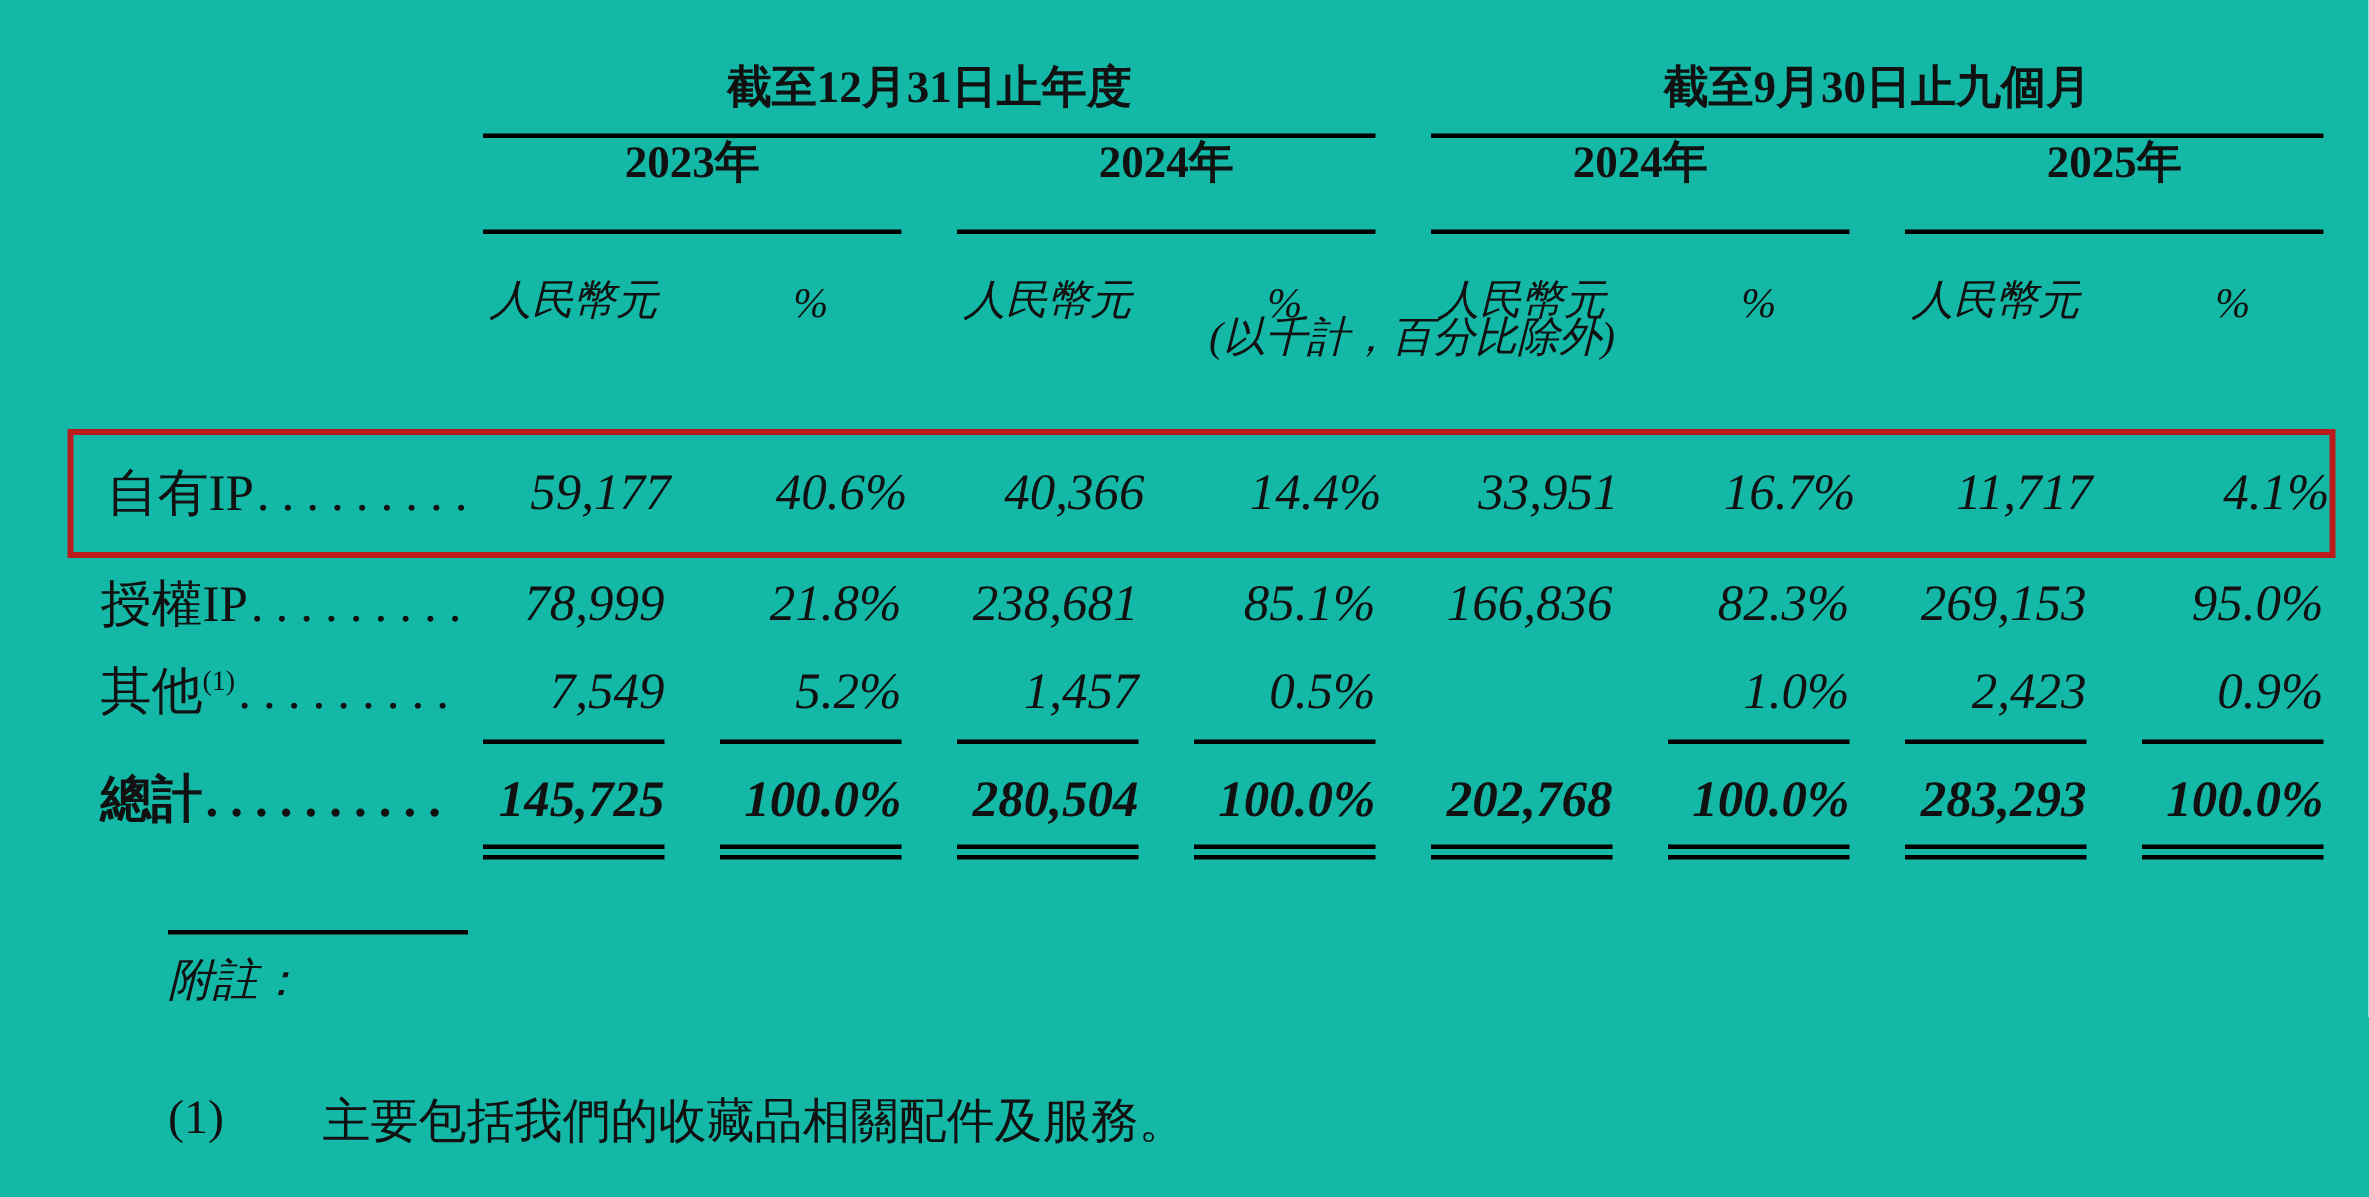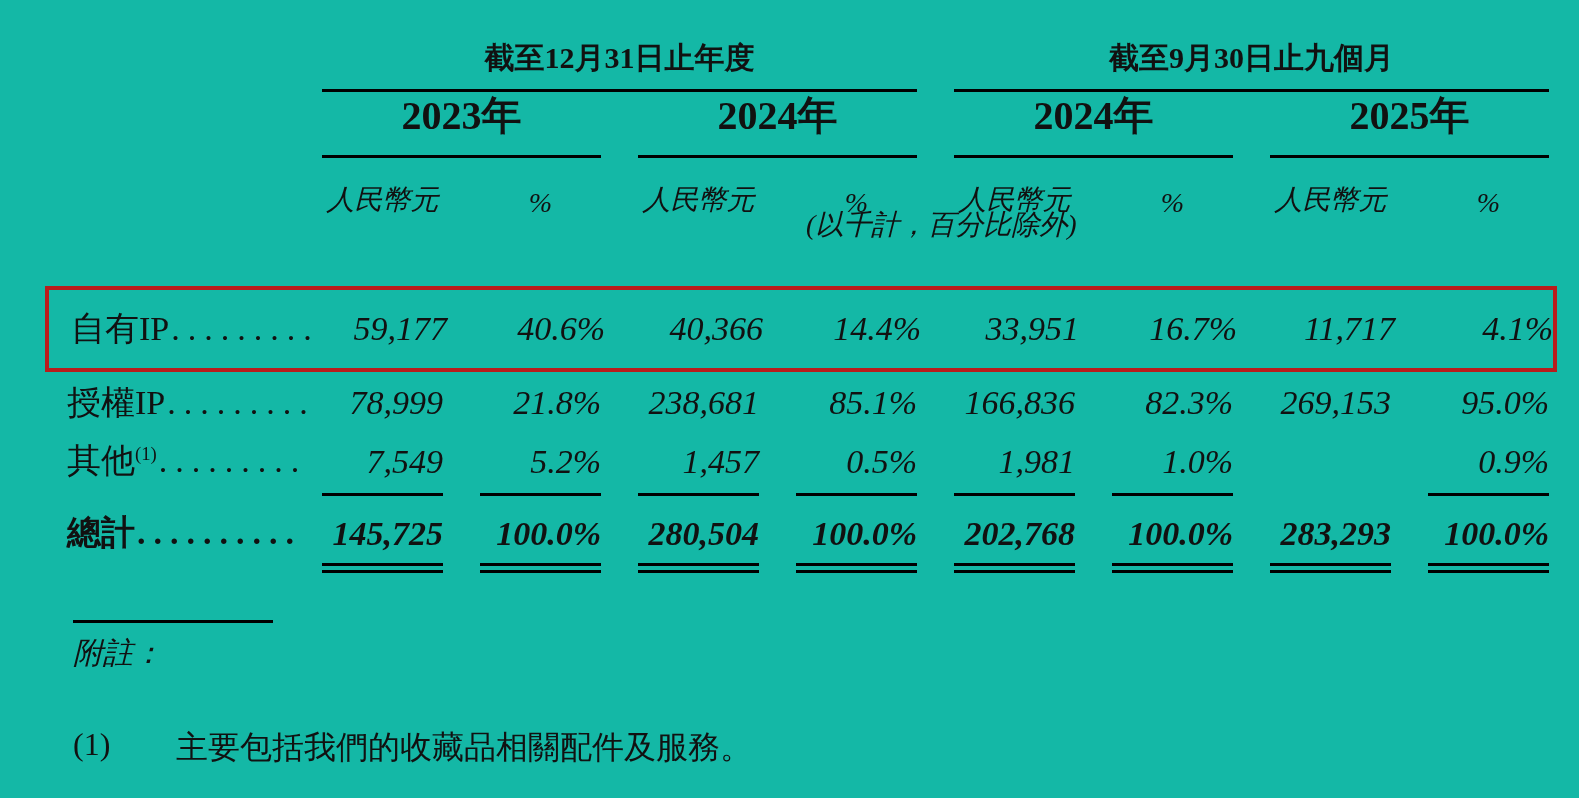--- a/index.html
+++ b/index.html
@@ -29,23 +29,23 @@
     font-weight:bold; font-size:30px;
     border-bottom:3px solid #000;
     padding-bottom:10px; white-space:nowrap;
   }
   .spanner.left  { grid-column:2 / 6; }
   .spanner.right { grid-column:6 / 10; }
 
   .year-row { height:58px; }
   .year {
     align-self:end; text-align:center;
-    font-weight:bold; font-size:40px;
+    font-weight:bold; font-size:30px;
     border-bottom:3px solid #000;
-    padding-bottom:12px; white-space:nowrap;
+    padding-bottom:24px; white-space:nowrap;
   }
   .year.y1 { grid-column:2 / 4; }
   .year.y2 { grid-column:4 / 6; }
   .year.y3 { grid-column:6 / 8; }
   .year.y4 { grid-column:8 / 10; }
 
   .sub-row { height:52px; }
   .sub-row .cell {
     align-self:end; font-style:italic; font-size:28px;
     padding-bottom:4px; white-space:nowrap;
@@ -82,21 +82,21 @@
   .row-total .cell { padding-bottom:10px; }
   .row-total .num {
     border-bottom:3px solid #000; position:relative;
   }
   .row-total .num::after {
     content:""; position:absolute; left:0; right:0;
     bottom:-10px; height:3px; background:#000;
   }
 
   
-  .footnotes { margin-left:28px; margin-top:54px; }
+  .footnotes { margin-left:67px; margin-top:54px; }
   .fn-rule { width:200px; border-top:3px solid #000; }
   .fn-heading { font-style:italic; font-size:30px; margin-top:10px; }
   .fn-item { display:flex; margin-top:52px; font-size:32px; }
   .fn-marker { width:103px; flex:0 0 auto; }
   .fn-text { white-space:nowrap; }
 </style>
 </head>
 <body>
 
 <div class="page">
@@ -154,22 +154,22 @@
       <div class="cell num c7">269,153</div>
       <div class="cell num c8">95.0%</div>
     </div>
 
     <div class="grid data-row row-others">
       <div class="cell label"><span>其他</span><sup class="fn">(1)</sup><span class="dots">.........</span></div>
       <div class="cell num c1">7,549</div>
       <div class="cell num c2">5.2%</div>
       <div class="cell num c3">1,457</div>
       <div class="cell num c4">0.5%</div>
-      <div class="cell num c5">1,981</div>
       <div class="cell num c6">1.0%</div>
+      <div class="cell num c7">2,423</div>
       <div class="cell num c8">0.9%</div>
     </div>
 
     <div class="grid data-row row-total">
       <div class="cell label"><span>總計</span><span class="dots">..........</span></div>
       <div class="cell num c1">145,725</div>
       <div class="cell num c2">100.0%</div>
       <div class="cell num c3">280,504</div>
       <div class="cell num c4">100.0%</div>
       <div class="cell num c5">202,768</div>

